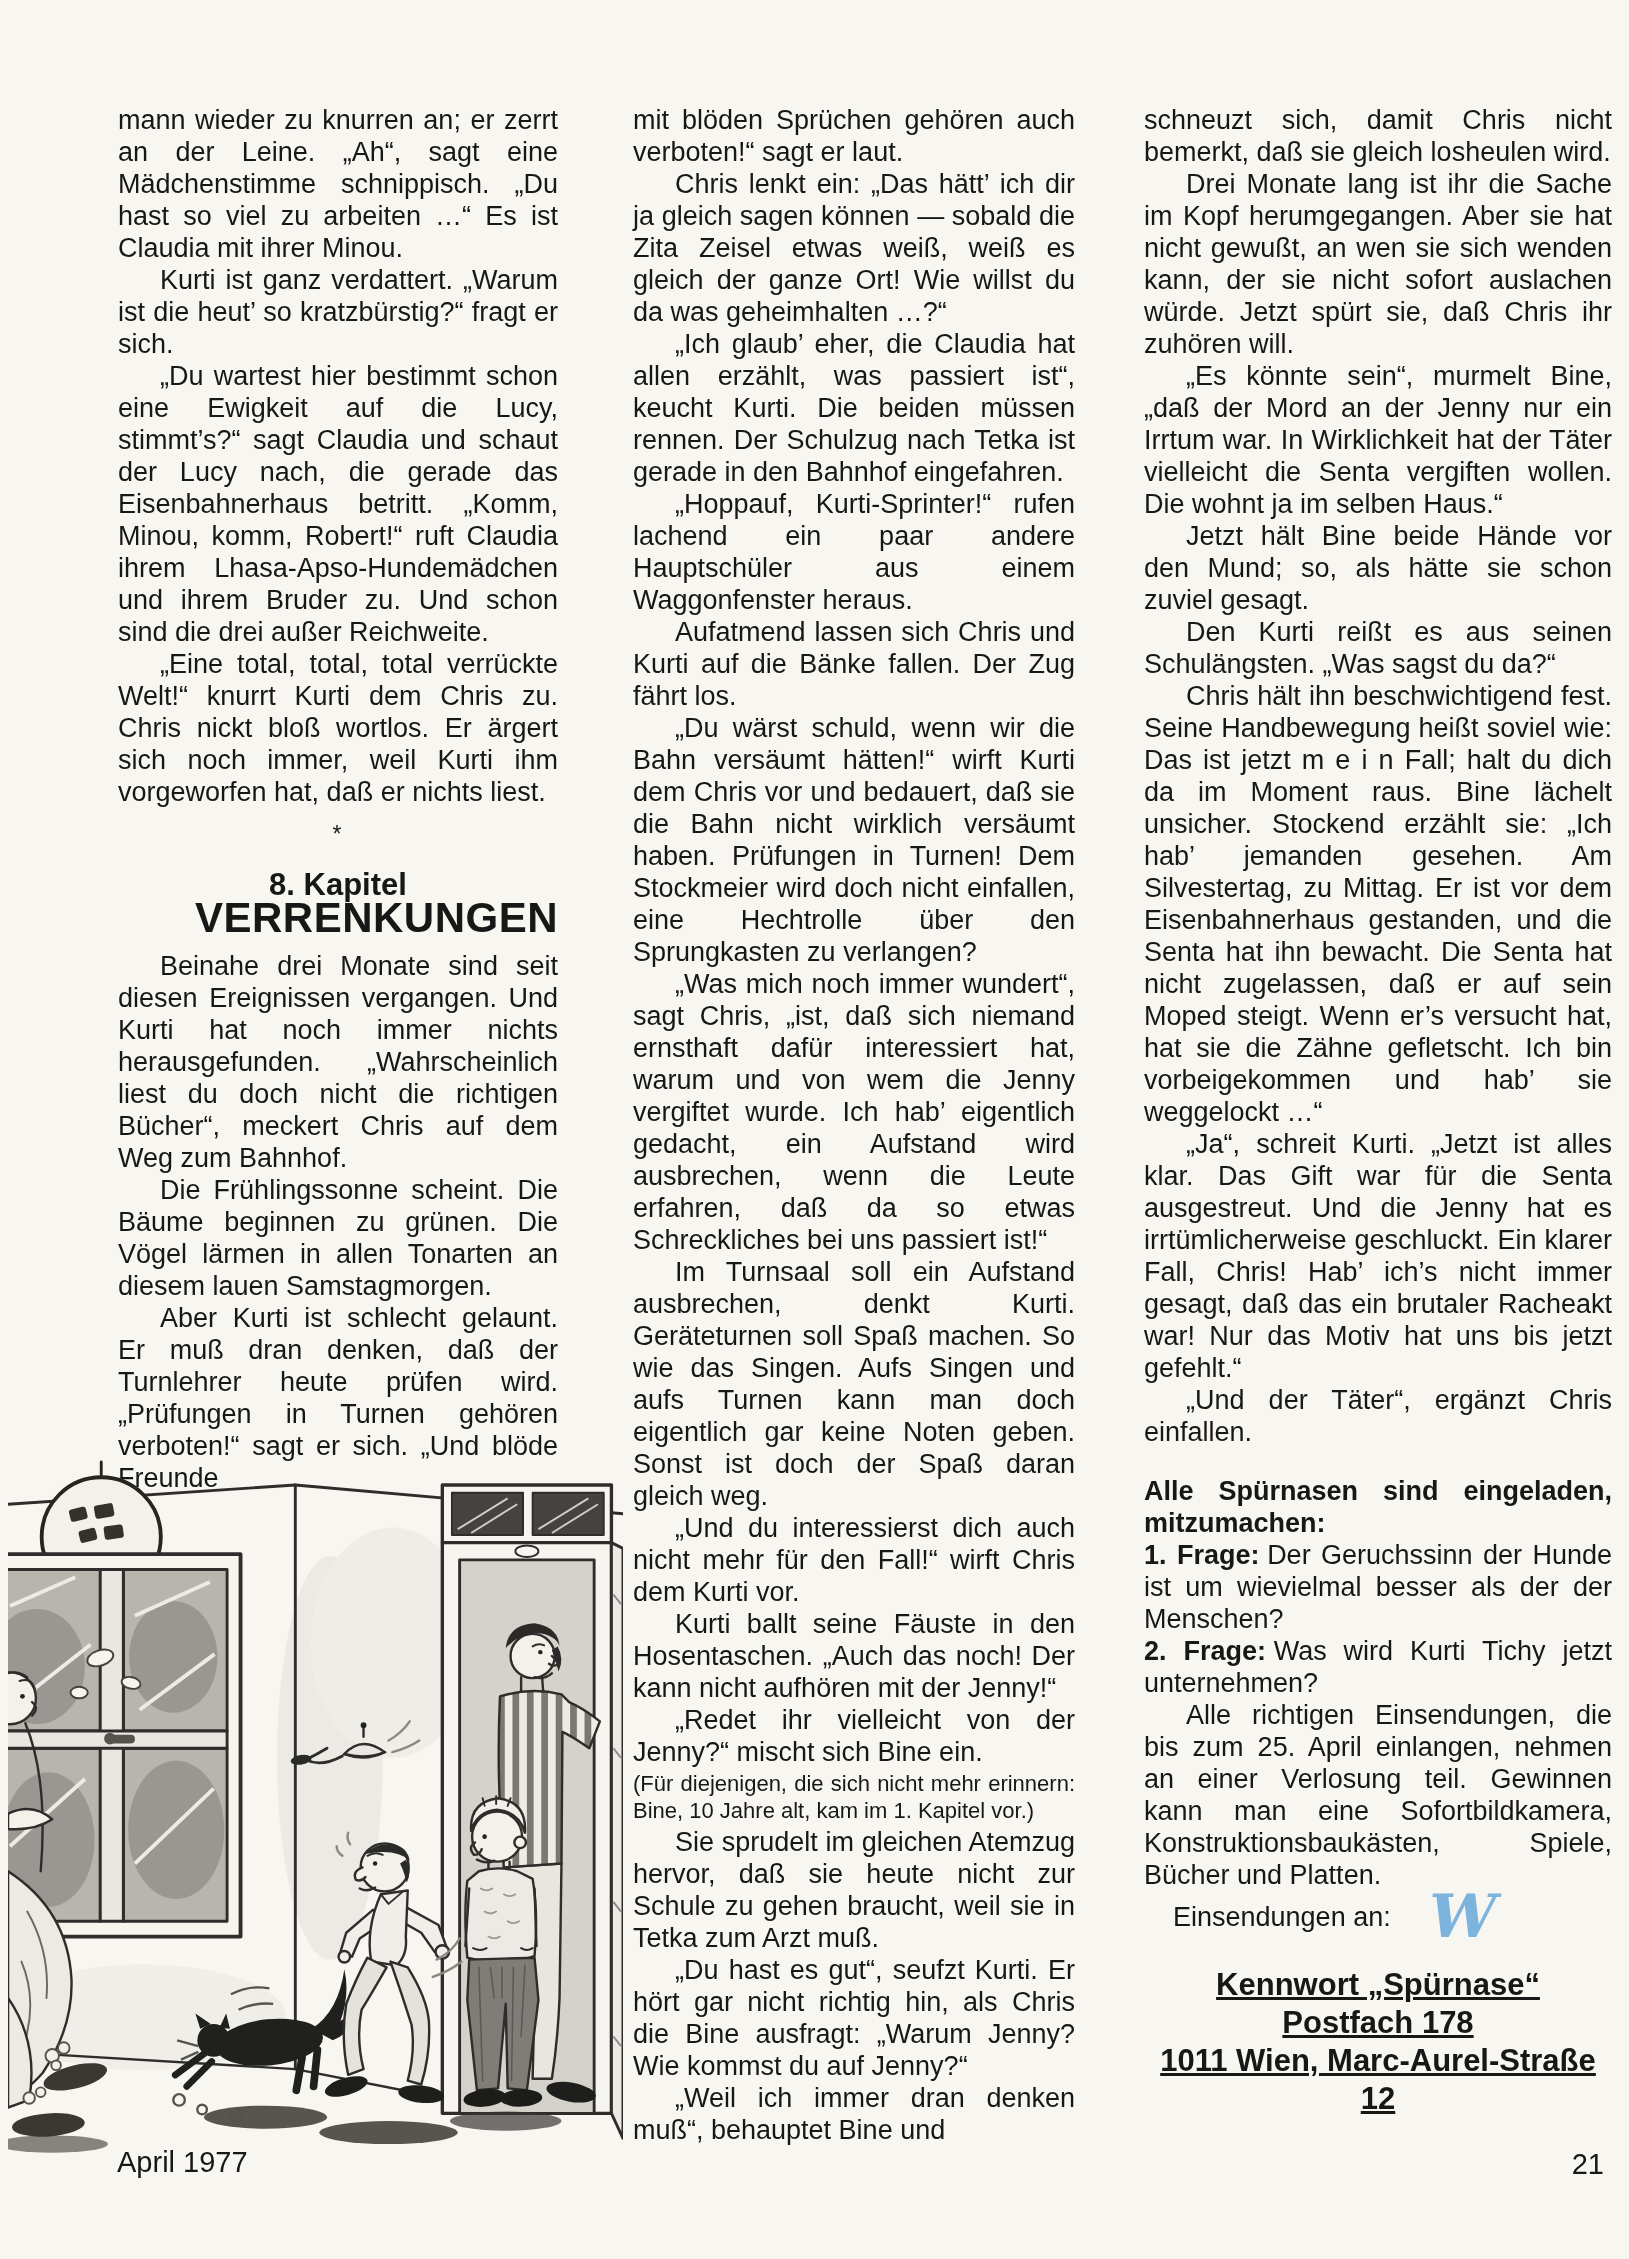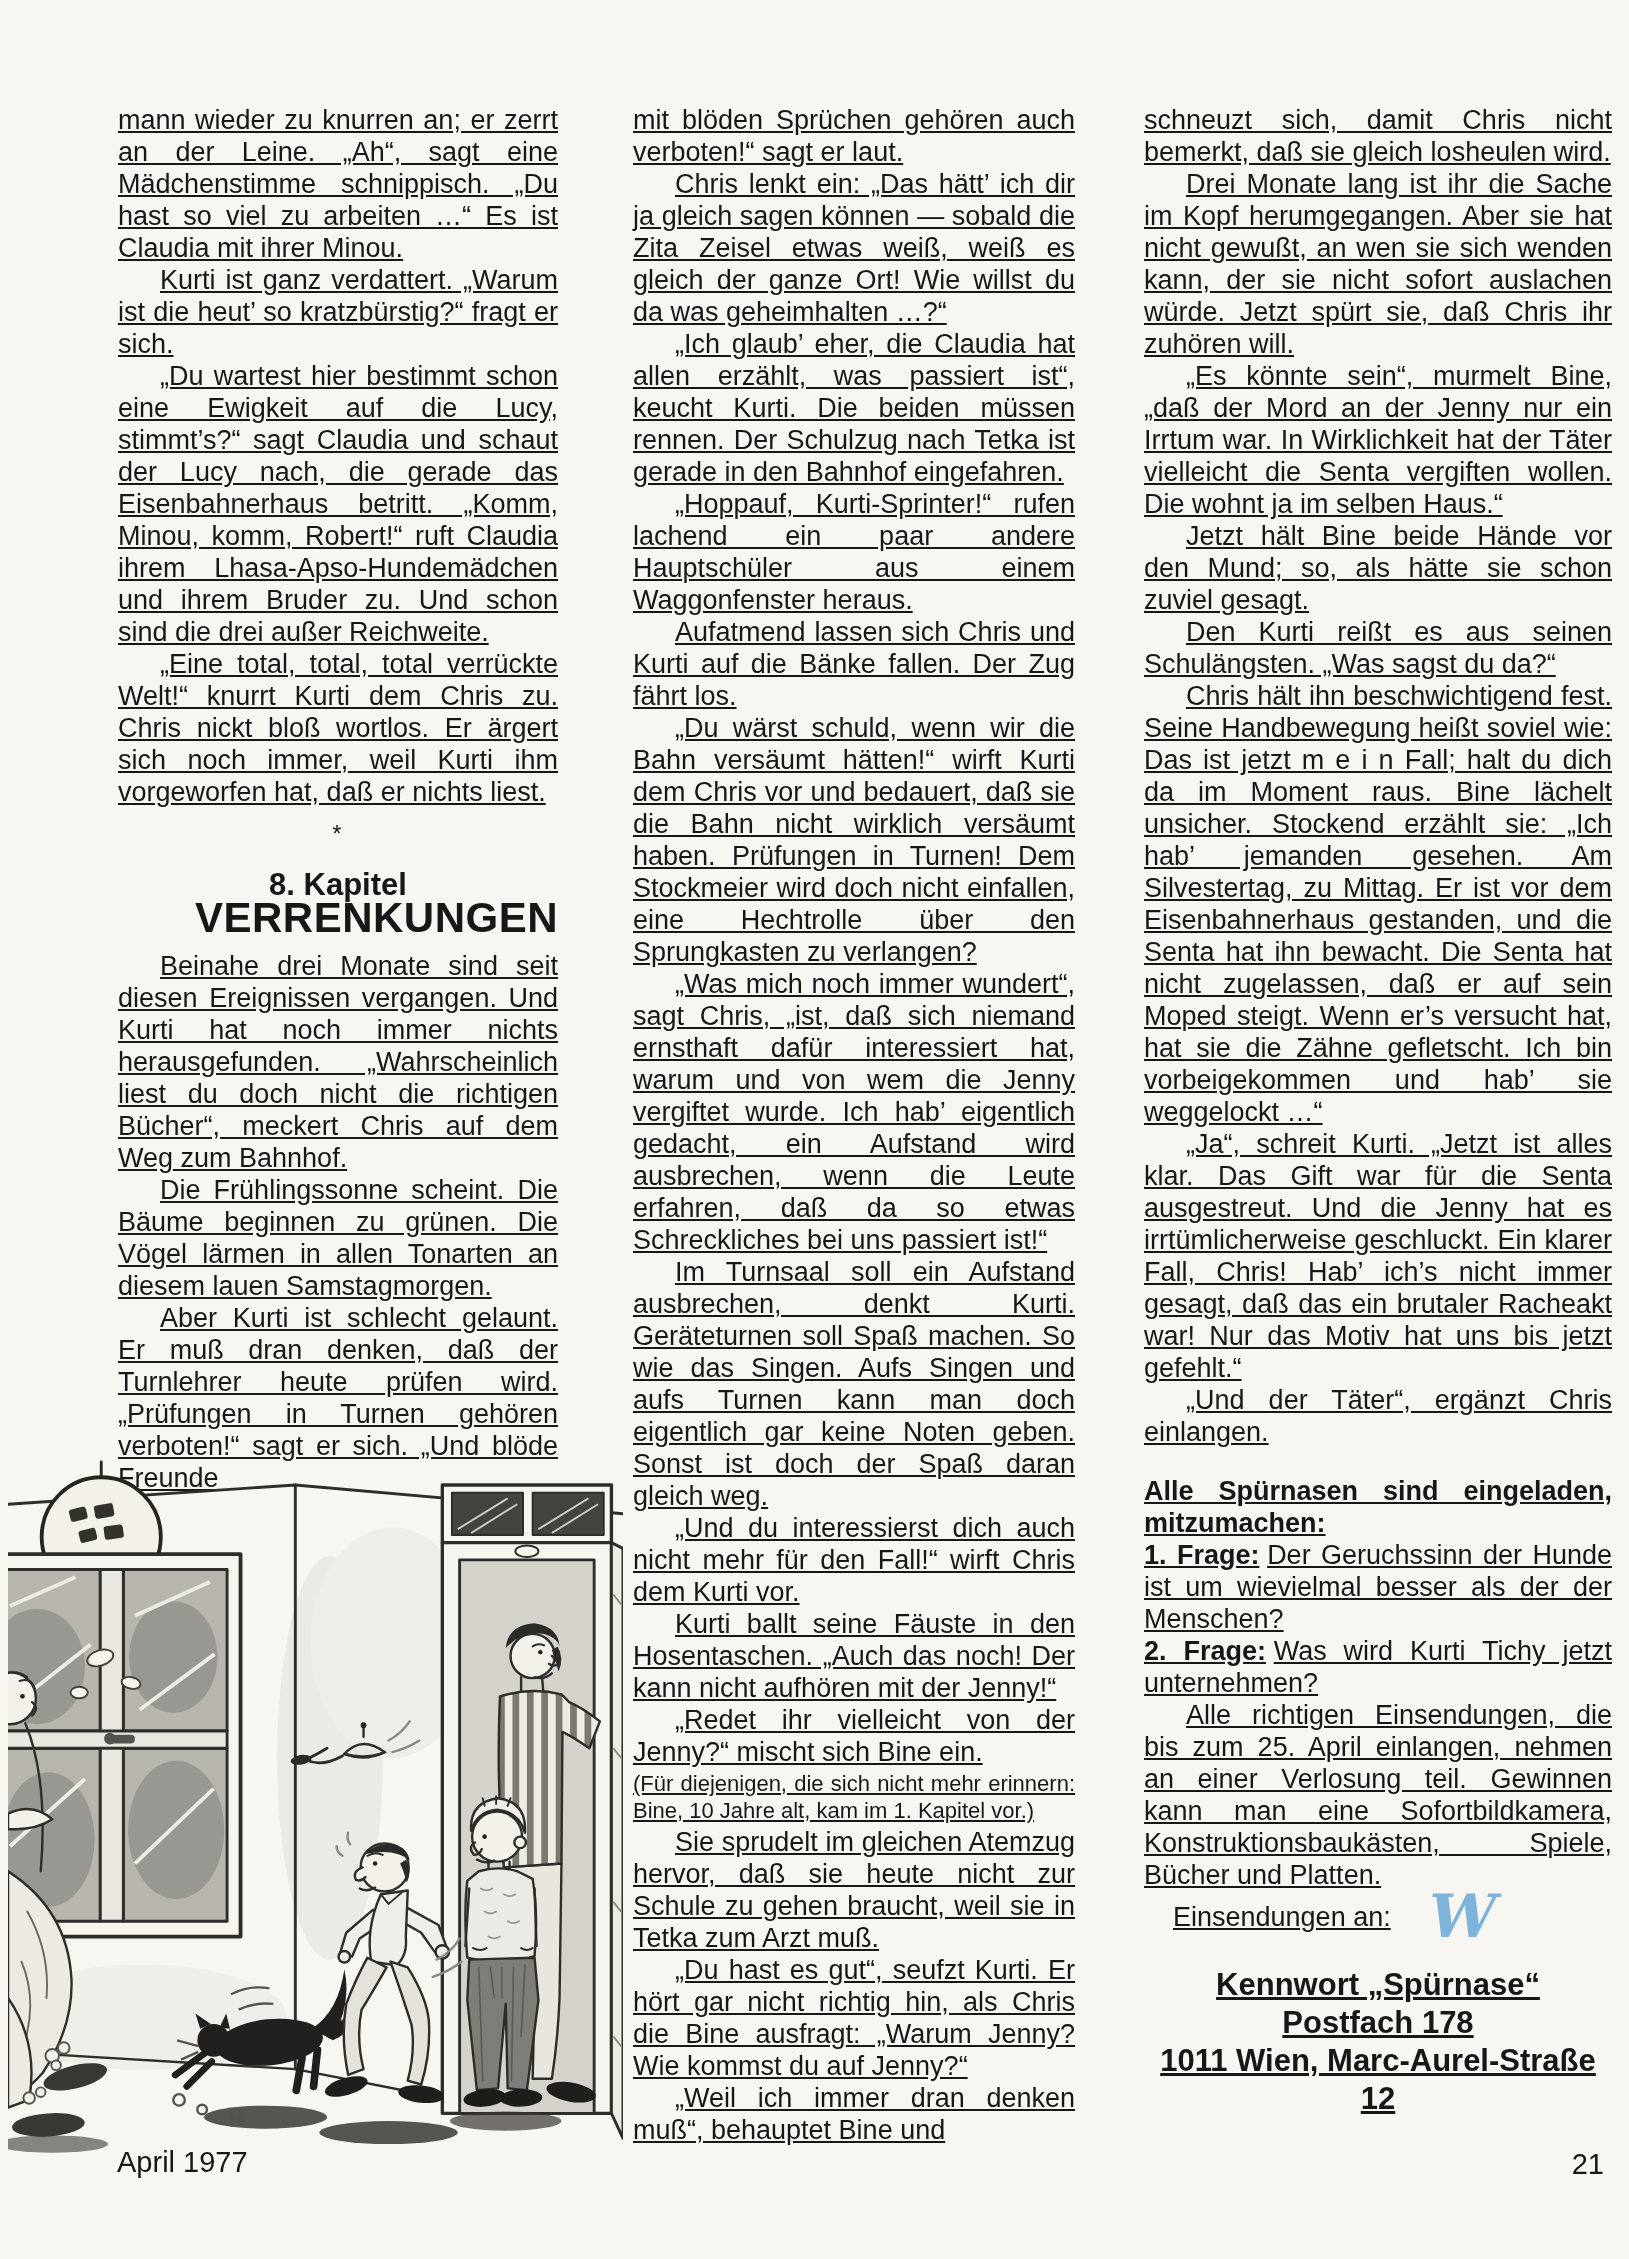--- a/index.html
+++ b/index.html
@@ -15,21 +15,21 @@
     position: absolute;
     top: 104px;
     font-size: 27px;
     line-height: 32px;
     text-align: justify;
     hyphens: auto; -webkit-hyphens: auto;
   }
   #col1 { left: 118px; width: 440px; }
   #col2 { left: 633px; width: 442px; }
   #col3 { left: 1144px; width: 468px; }
-  .para { margin: 0; text-indent: 42px; text-decoration: underline; }
+  .para { margin: 0; text-indent: 42px; }
   .noindent { text-indent: 0; }
   .star { text-align: center; text-indent: 0; margin: 9.6px 0 5.8px; font-size: 23px; letter-spacing: 1.9px; }
   .kicker { text-align: center; text-indent: 0; font-weight: bold; font-size: 31px; margin: 19px 0 1.9px; }
   .chapter-title { text-align: right; text-indent: 0; font-weight: bold; font-size: 42px; letter-spacing: 0.5px; margin: 1.9px 0 15.4px; }
   .note { font-size: 22px; line-height: 27px; text-indent: 0; margin: 1.9px 0; }
   .invite { font-weight: bold; text-indent: 0; margin: 27px 0 0 0; }
   .q strong { padding-right: 7.7px; }
   .submit-line { margin: 9.6px 0 0 0; text-indent: 29px; text-align: left; }
   .w-logo {
     font-family: "DejaVu Serif", serif;
@@ -79,21 +79,21 @@
 </div>
 
 <div class="col" id="col3">
   <p class="para noindent">schneuzt sich, damit Chris nicht bemerkt, daß sie gleich losheulen wird.</p>
   <p class="para">Drei Monate lang ist ihr die Sache im Kopf herumgegangen. Aber sie hat nicht gewußt, an wen sie sich wenden kann, der sie nicht sofort auslachen würde. Jetzt spürt sie, daß Chris ihr zuhören will.</p>
   <p class="para">„Es könnte sein“, murmelt Bine, „daß der Mord an der Jenny nur ein Irrtum war. In Wirklichkeit hat der Täter vielleicht die Senta vergiften wollen. Die wohnt ja im selben Haus.“</p>
   <p class="para">Jetzt hält Bine beide Hände vor den Mund; so, als hätte sie schon zuviel gesagt.</p>
   <p class="para">Den Kurti reißt es aus seinen Schulängsten. „Was sagst du da?“</p>
   <p class="para">Chris hält ihn beschwichtigend fest. Seine Handbewegung heißt soviel wie: Das ist jetzt m e i n Fall; halt du dich da im Moment raus. Bine lächelt unsicher. Stockend erzählt sie: „Ich hab’ jemanden gesehen. Am Silvestertag, zu Mittag. Er ist vor dem Eisenbahnerhaus gestanden, und die Senta hat ihn bewacht. Die Senta hat nicht zugelassen, daß er auf sein Moped steigt. Wenn er’s versucht hat, hat sie die Zähne gefletscht. Ich bin vorbeigekommen und hab’ sie weggelockt …“</p>
   <p class="para">„Ja“, schreit Kurti. „Jetzt ist alles klar. Das Gift war für die Senta ausgestreut. Und die Jenny hat es irrtümlicherweise geschluckt. Ein klarer Fall, Chris! Hab’ ich’s nicht immer gesagt, daß das ein brutaler Racheakt war! Nur das Motiv hat uns bis jetzt gefehlt.“</p>
-  <p class="para">„Und der Täter“, ergänzt Chris einlangen.</p>
+  <p class="para">„Und der Täter“, ergänzt Chris einfallen.</p>
 
   <p class="para invite">Alle Spürnasen sind eingeladen, mitzumachen:</p>
   <p class="para noindent q">
     <strong>1. Frage:</strong><span>Der Geruchssinn der Hunde ist um wievielmal besser als der der Menschen?</span>
   </p>
   <p class="para noindent q">
     <strong>2. Frage:</strong><span>Was wird Kurti Tichy jetzt unternehmen?</span>
   </p>
   <p class="para">Alle richtigen Einsendungen, die bis zum 25. April einlangen, nehmen an einer Verlosung teil. Gewinnen kann man eine Sofortbildkamera, Konstruktionsbaukästen, Spiele, Bücher und Platten.</p>
 

